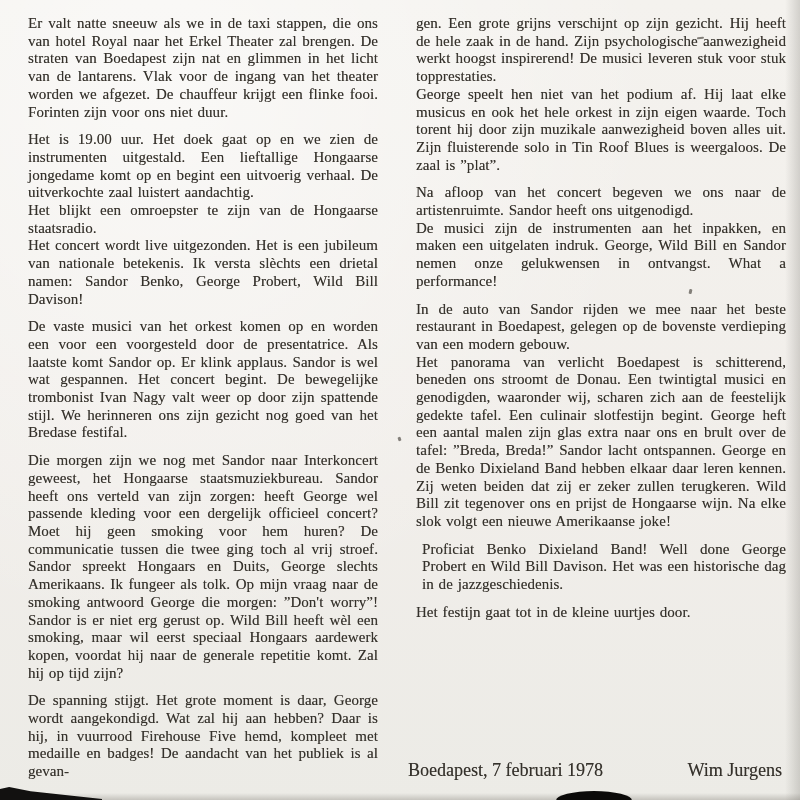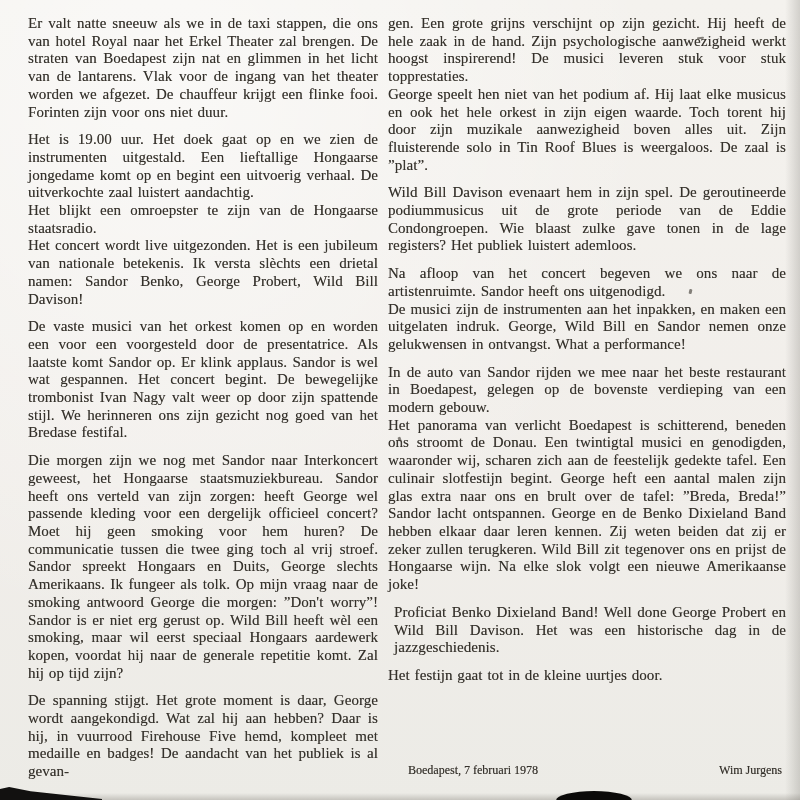--- a/index.html
+++ b/index.html
@@ -14,21 +14,21 @@
     background:
       radial-gradient(ellipse at 20% 10%, rgba(255,255,255,0.55), rgba(255,255,255,0) 55%),
       linear-gradient(180deg, #f4f2ee 0%, #f1eeea 60%, #ecebe6 100%);
     font-family: "Liberation Serif", serif;
     color: #34312b;
   }
   .page {
     position: absolute;
     left: 0; top: 0; right: 0; bottom: 0;
     display: flex;
-    gap: 2px;
+    gap: 30px;
     padding: 15px 14px 0 28px;
     box-sizing: border-box;
   }
   .col { display: block; }
   .col-left  { flex: 0 0 350px; width: 350px; }
   .col-right { flex: 1; min-width: 0; margin-left: 8px; }
   .col p {
     margin: 0;
     font-size: 14.9px;
     line-height: 17.7px;
@@ -39,21 +39,21 @@
   }
   .col p.gap { margin-top: 10px; }
   .col p.indent { padding-left: 6px; }
   .footer-row {
     position: absolute;
     left: 408px;
     right: 18px;
     top: 762px;
     display: flex;
     justify-content: space-between;
-    font-size: 12px;
+    font-size: 18px;
     line-height: 17.7px;
     text-shadow: 0.2px 0.2px 0.6px rgba(72,66,58,0.55);
   }
   
   .right-edge-shadow {
     position: absolute;
     top: 0; right: 0;
     width: 15px; height: 100%;
     background: linear-gradient(90deg, rgba(130,128,122,0) 0%, rgba(130,128,122,0.30) 100%);
     pointer-events: none;
@@ -100,21 +100,20 @@
       <p class="gap">Het is 19.00 uur. Het doek gaat op en we zien de instrumenten uitgestald. Een lieftallige Hongaarse jongedame komt op en begint een uitvoerig verhaal. De uitverkochte zaal luistert aandachtig.</p>
       <p>Het blijkt een omroepster te zijn van de Hongaarse staatsradio.</p>
       <p>Het concert wordt live uitgezonden. Het is een jubileum van nationale betekenis. Ik versta slèchts een drietal namen: Sandor Benko, George Probert, Wild Bill Davison!</p>
       <p class="gap">De vaste musici van het orkest komen op en worden een voor een voorgesteld door de presentatrice. Als laatste komt Sandor op. Er klink applaus. Sandor is wel wat gespannen. Het concert begint. De bewegelijke trombonist Ivan Nagy valt weer op door zijn spattende stijl. We herinneren ons zijn gezicht nog goed van het Bredase festifal.</p>
       <p class="gap">Die morgen zijn we nog met Sandor naar Interkoncert geweest, het Hongaarse staatsmuziekbureau. Sandor heeft ons verteld van zijn zorgen: heeft George wel passende kleding voor een dergelijk officieel concert? Moet hij geen smoking voor hem huren? De communicatie tussen die twee ging toch al vrij stroef. Sandor spreekt Hongaars en Duits, George slechts Amerikaans. Ik fungeer als tolk. Op mijn vraag naar de smoking antwoord George die morgen: ”Don't worry”! Sandor is er niet erg gerust op. Wild Bill heeft wèl een smoking, maar wil eerst speciaal Hongaars aardewerk kopen, voordat hij naar de generale repetitie komt. Zal hij op tijd zijn?</p>
       <p class="gap">De spanning stijgt. Het grote moment is daar, George wordt aangekondigd. Wat zal hij aan hebben? Daar is hij, in vuurrood Firehouse Five hemd, kompleet met medaille en badges! De aandacht van het publiek is al gevan-</p>
     </div>
   <div class="col col-right">
       <p>gen. Een grote grijns verschijnt op zijn gezicht. Hij heeft de hele zaak in de hand. Zijn psychologische aanwezigheid werkt hoogst inspirerend! De musici leveren stuk voor stuk topprestaties.</p>
       <p>George speelt hen niet van het podium af. Hij laat elke musicus en ook het hele orkest in zijn eigen waarde. Toch torent hij door zijn muzikale aanwezigheid boven alles uit. Zijn fluisterende solo in Tin Roof Blues is weergaloos. De zaal is ”plat”.</p>
-      <p class="gap">Wild Bill Davison evenaart hem in zijn spel. De geroutineerde podiummusicus uit de grote periode van de Eddie Condongroepen. Wie blaast zulke gave tonen in de lage registers? Het publiek luistert ademloos.</p>
       <p class="gap">Na afloop van het concert begeven we ons naar de artistenruimte. Sandor heeft ons uitgenodigd.</p>
       <p>De musici zijn de instrumenten aan het inpakken, en maken een uitgelaten indruk. George, Wild Bill en Sandor nemen onze gelukwensen in ontvangst. What a performance!</p>
       <p class="gap">In de auto van Sandor rijden we mee naar het beste restaurant in Boedapest, gelegen op de bovenste verdieping van een modern gebouw.</p>
       <p>Het panorama van verlicht Boedapest is schitterend, beneden ons stroomt de Donau. Een twintigtal musici en genodigden, waaronder wij, scharen zich aan de feestelijk gedekte tafel. Een culinair slotfestijn begint. George heft een aantal malen zijn glas extra naar ons en brult over de tafel: ”Breda, Breda!” Sandor lacht ontspannen. George en de Benko Dixieland Band hebben elkaar daar leren kennen. Zij weten beiden dat zij er zeker zullen terugkeren. Wild Bill zit tegenover ons en prijst de Hongaarse wijn. Na elke slok volgt een nieuwe Amerikaanse joke!</p>
       <p class="gap indent">Proficiat Benko Dixieland Band! Well done George Probert en Wild Bill Davison. Het was een historische dag in de jazzgeschiedenis.</p>
       <p class="gap">Het festijn gaat tot in de kleine uurtjes door.</p>
     </div>
 </div>
 
 <div class="footer-row">

